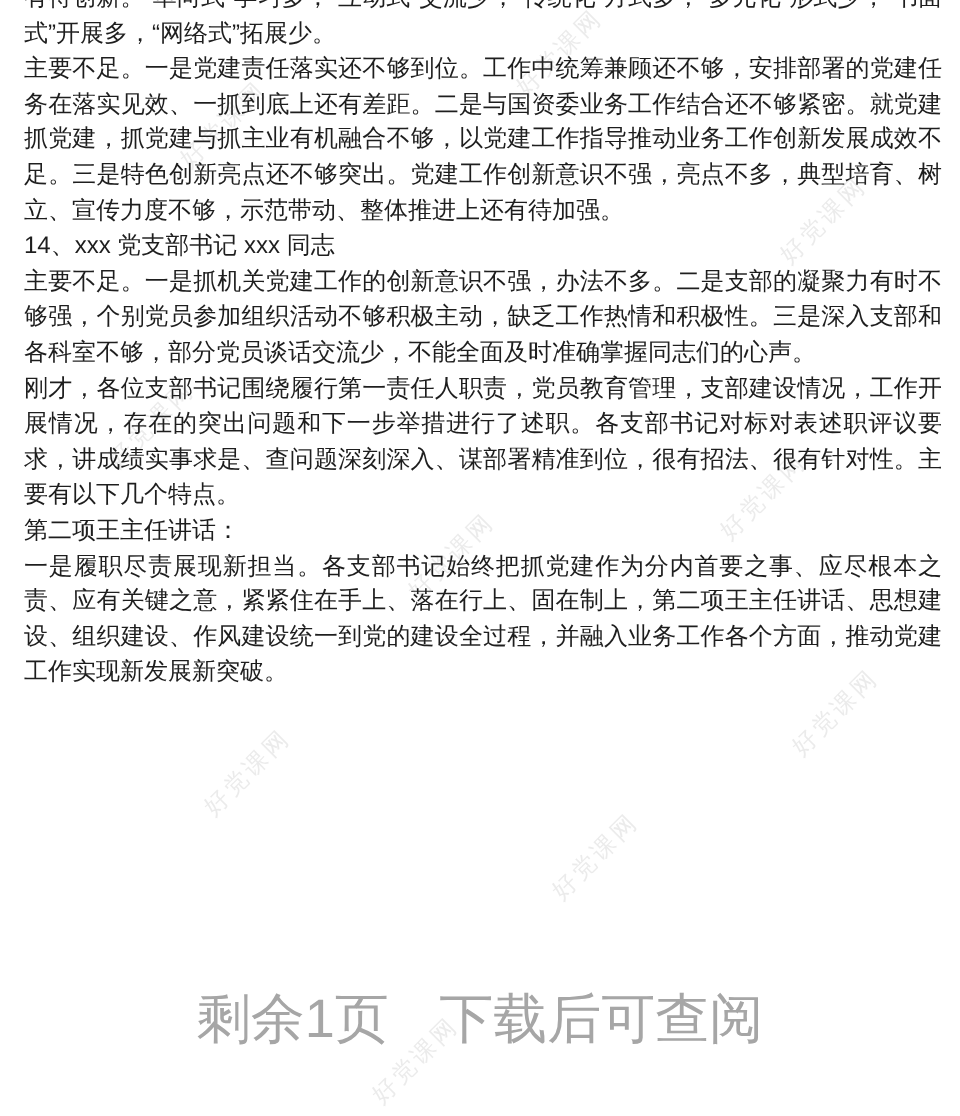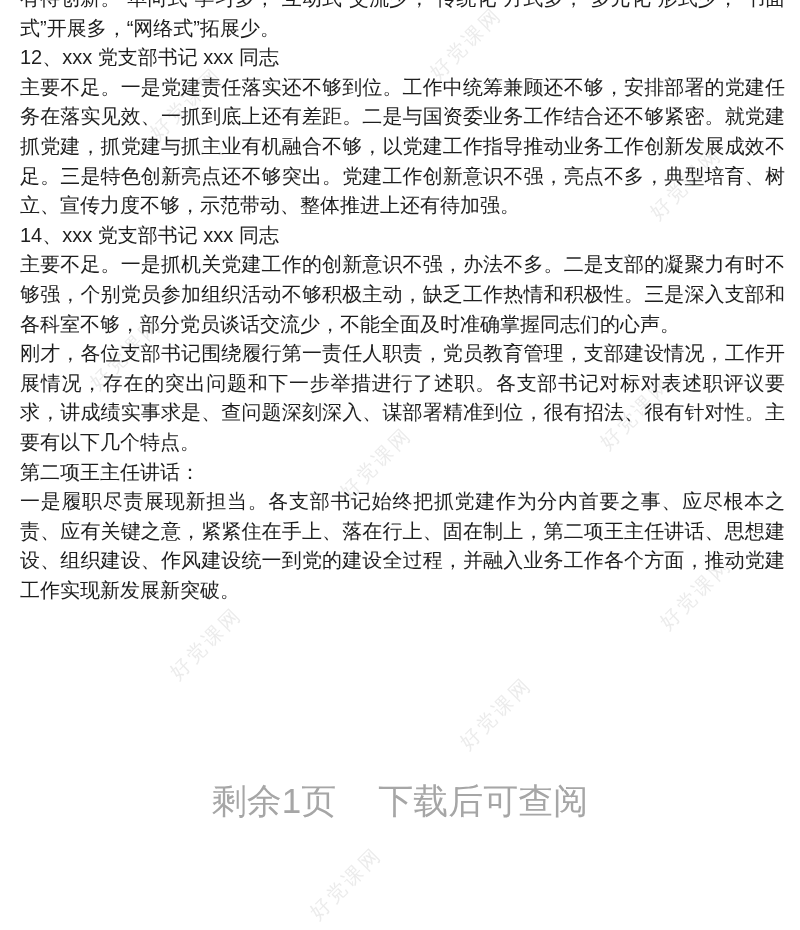--- a/index.html
+++ b/index.html
@@ -39,28 +39,28 @@
     color: #dcdcdc;
     opacity: 0.55;
     font-size: 20px;
     letter-spacing: 3px;
     transform: rotate(-45deg);
     white-space: nowrap;
     user-select: none;
   }
   .footer {
     position: absolute;
-    top: 779px;
+    top: 827px;
     left: 0;
     width: 100%;
     display: flex;
     justify-content: center;
     gap: 42px;
     color: #a6a6a6;
-    font-size: 35px;
+    font-size: 45px;
     line-height: 44px;
   }
 </style>
 </head>
 <body>
 
 <div class="page">
 
   <div class="watermark-layer">
     <span class="wm" style="left:140px; top:90px">好党课网</span>
@@ -70,21 +70,20 @@
     <span class="wm" style="left:330px; top:450px">好党课网</span>
     <span class="wm" style="left:590px; top:400px">好党课网</span>
     <span class="wm" style="left:160px; top:630px">好党课网</span>
     <span class="wm" style="left:450px; top:700px">好党课网</span>
     <span class="wm" style="left:650px; top:580px">好党课网</span>
     <span class="wm" style="left:300px; top:870px">好党课网</span>
   </div>
 
   <div class="content">
     <p class="para">有待创新。“单向式”学习多，“互动式”交流少，“传统化”方式多，“多元化”形式少，“书面式”开展多，“网络式”拓展少。</p>
-    <p class="para">12、xxx 党支部书记 xxx 同志</p>
     <p class="para">主要不足。一是党建责任落实还不够到位。工作中统筹兼顾还不够，安排部署的党建任务在落实见效、一抓到底上还有差距。二是与国资委业务工作结合还不够紧密。就党建抓党建，抓党建与抓主业有机融合不够，以党建工作指导推动业务工作创新发展成效不足。三是特色创新亮点还不够突出。党建工作创新意识不强，亮点不多，典型培育、树立、宣传力度不够，示范带动、整体推进上还有待加强。</p>
     <p class="para">14、xxx 党支部书记 xxx 同志</p>
     <p class="para">主要不足。一是抓机关党建工作的创新意识不强，办法不多。二是支部的凝聚力有时不够强，个别党员参加组织活动不够积极主动，缺乏工作热情和积极性。三是深入支部和各科室不够，部分党员谈话交流少，不能全面及时准确掌握同志们的心声。</p>
     <p class="para">刚才，各位支部书记围绕履行第一责任人职责，党员教育管理，支部建设情况，工作开展情况，存在的突出问题和下一步举措进行了述职。各支部书记对标对表述职评议要求，讲成绩实事求是、查问题深刻深入、谋部署精准到位，很有招法、很有针对性。主要有以下几个特点。</p>
     <p class="para">第二项王主任讲话：</p>
     <p class="para">一是履职尽责展现新担当。各支部书记始终把抓党建作为分内首要之事、应尽根本之责、应有关键之意，紧紧住在手上、落在行上、固在制上，第二项王主任讲话、思想建设、组织建设、作风建设统一到党的建设全过程，并融入业务工作各个方面，推动党建工作实现新发展新突破。</p>
   </div>
 
   <div class="footer">
     <span>剩余1页</span>

